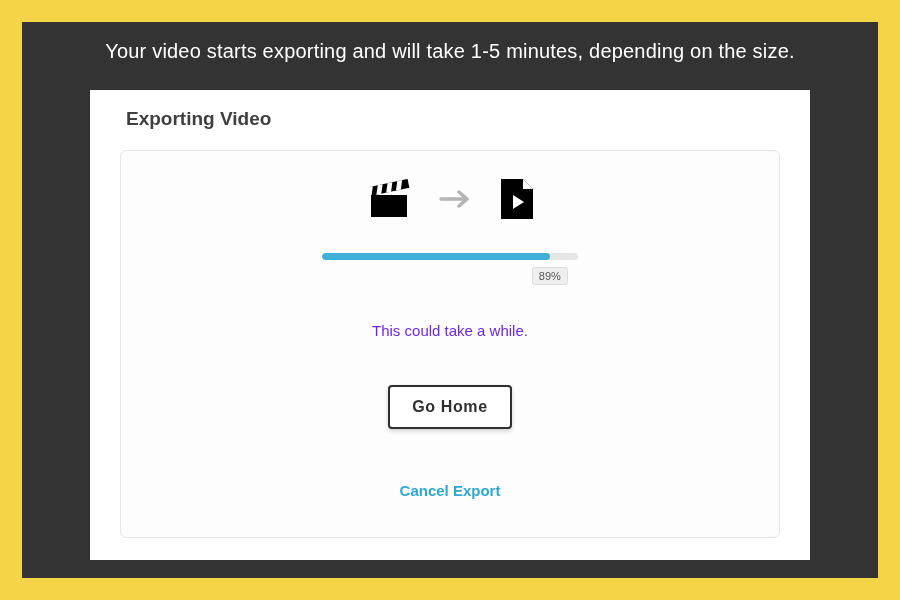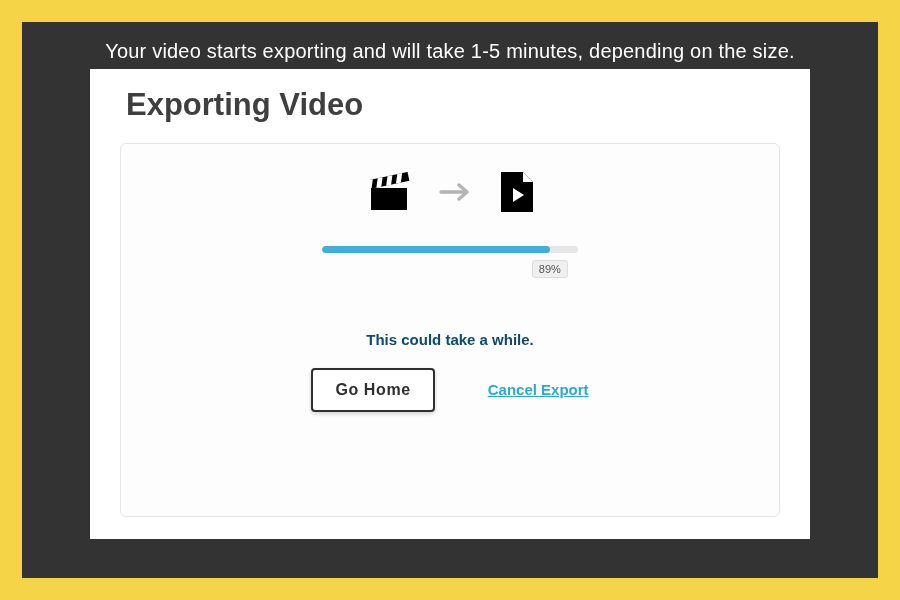--- a/index.html
+++ b/index.html
@@ -22,34 +22,34 @@
       display: flex;
       flex-direction: column;
       align-items: center;
       padding-top: 18px;
     }
     .caption {
       color: #ffffff;
       font-size: 20px;
       font-weight: 400;
       letter-spacing: 0.2px;
-      margin-bottom: 6px;
+      margin-bottom: 27px;
       text-align: center;
     }
     .dialog {
       background: #ffffff;
       width: 720px;
       height: 470px;
       padding: 18px 30px 22px 30px;
       display: flex;
       flex-direction: column;
     }
     .dialog-title {
       color: #3f3f3f;
-      font-size: 31px;
+      font-size: 19px;
       font-weight: 700;
       margin-left: 6px;
       margin-bottom: 20px;
     }
     .panel {
       flex: 1;
       background: #fdfdfd;
       border: 1px solid #e5e5e5;
       border-radius: 6px;
       display: flex;
@@ -71,21 +71,21 @@
     }
     .arrow-icon svg {
       display: block;
     }
     .videofile-icon svg {
       display: block;
     }
     .progress-wrap {
       width: 256px;
       position: relative;
-      margin-bottom: 76px;
+      margin-bottom: 60px;
     }
     .progress-track {
       width: 100%;
       height: 7px;
       background: #e6e6e6;
       border-radius: 4px;
       overflow: hidden;
     }
     .progress-fill {
       height: 100%;
@@ -98,34 +98,34 @@
       background: #efefef;
       border: 1px solid #dcdcdc;
       border-radius: 3px;
       font-size: 11px;
       color: #555555;
       padding: 2px 6px;
       transform: translateX(-50%);
     }
     .message-block {
       text-align: center;
-      color: #0c4a6e;
+      color: #6d28d9;
       font-size: 15px;
       line-height: 1.5;
-      margin-bottom: 16px;
+      margin-bottom: 42px;
       max-width: 470px;
-      font-weight: bold;
     }
     .message-block .line {
       display: block;
     }
     .button-row {
       display: flex;
       align-items: center;
       gap: 53px;
+      flex-direction: column;
     }
     .go-home-btn {
       background: #ffffff;
       border: 2px solid #2f2f2f;
       border-radius: 4px;
       padding: 11px 22px;
       font-size: 16px;
       font-weight: 700;
       color: #2f2f2f;
       letter-spacing: 0.6px;
@@ -134,21 +134,20 @@
       font-family: inherit;
     }
     .cancel-link {
       color: #2fa8cf;
       font-size: 15px;
       font-weight: 600;
       cursor: pointer;
       background: none;
       border: none;
       font-family: inherit;
-      text-decoration: underline;
     }
   </style>
 </head>
 <body>
 
 <div class="dark-frame">
   <div class="caption">Your video starts exporting and will take 1-5 minutes, depending on the size.</div>
 
   <div class="dialog">
     <div class="dialog-title">Exporting Video</div>

